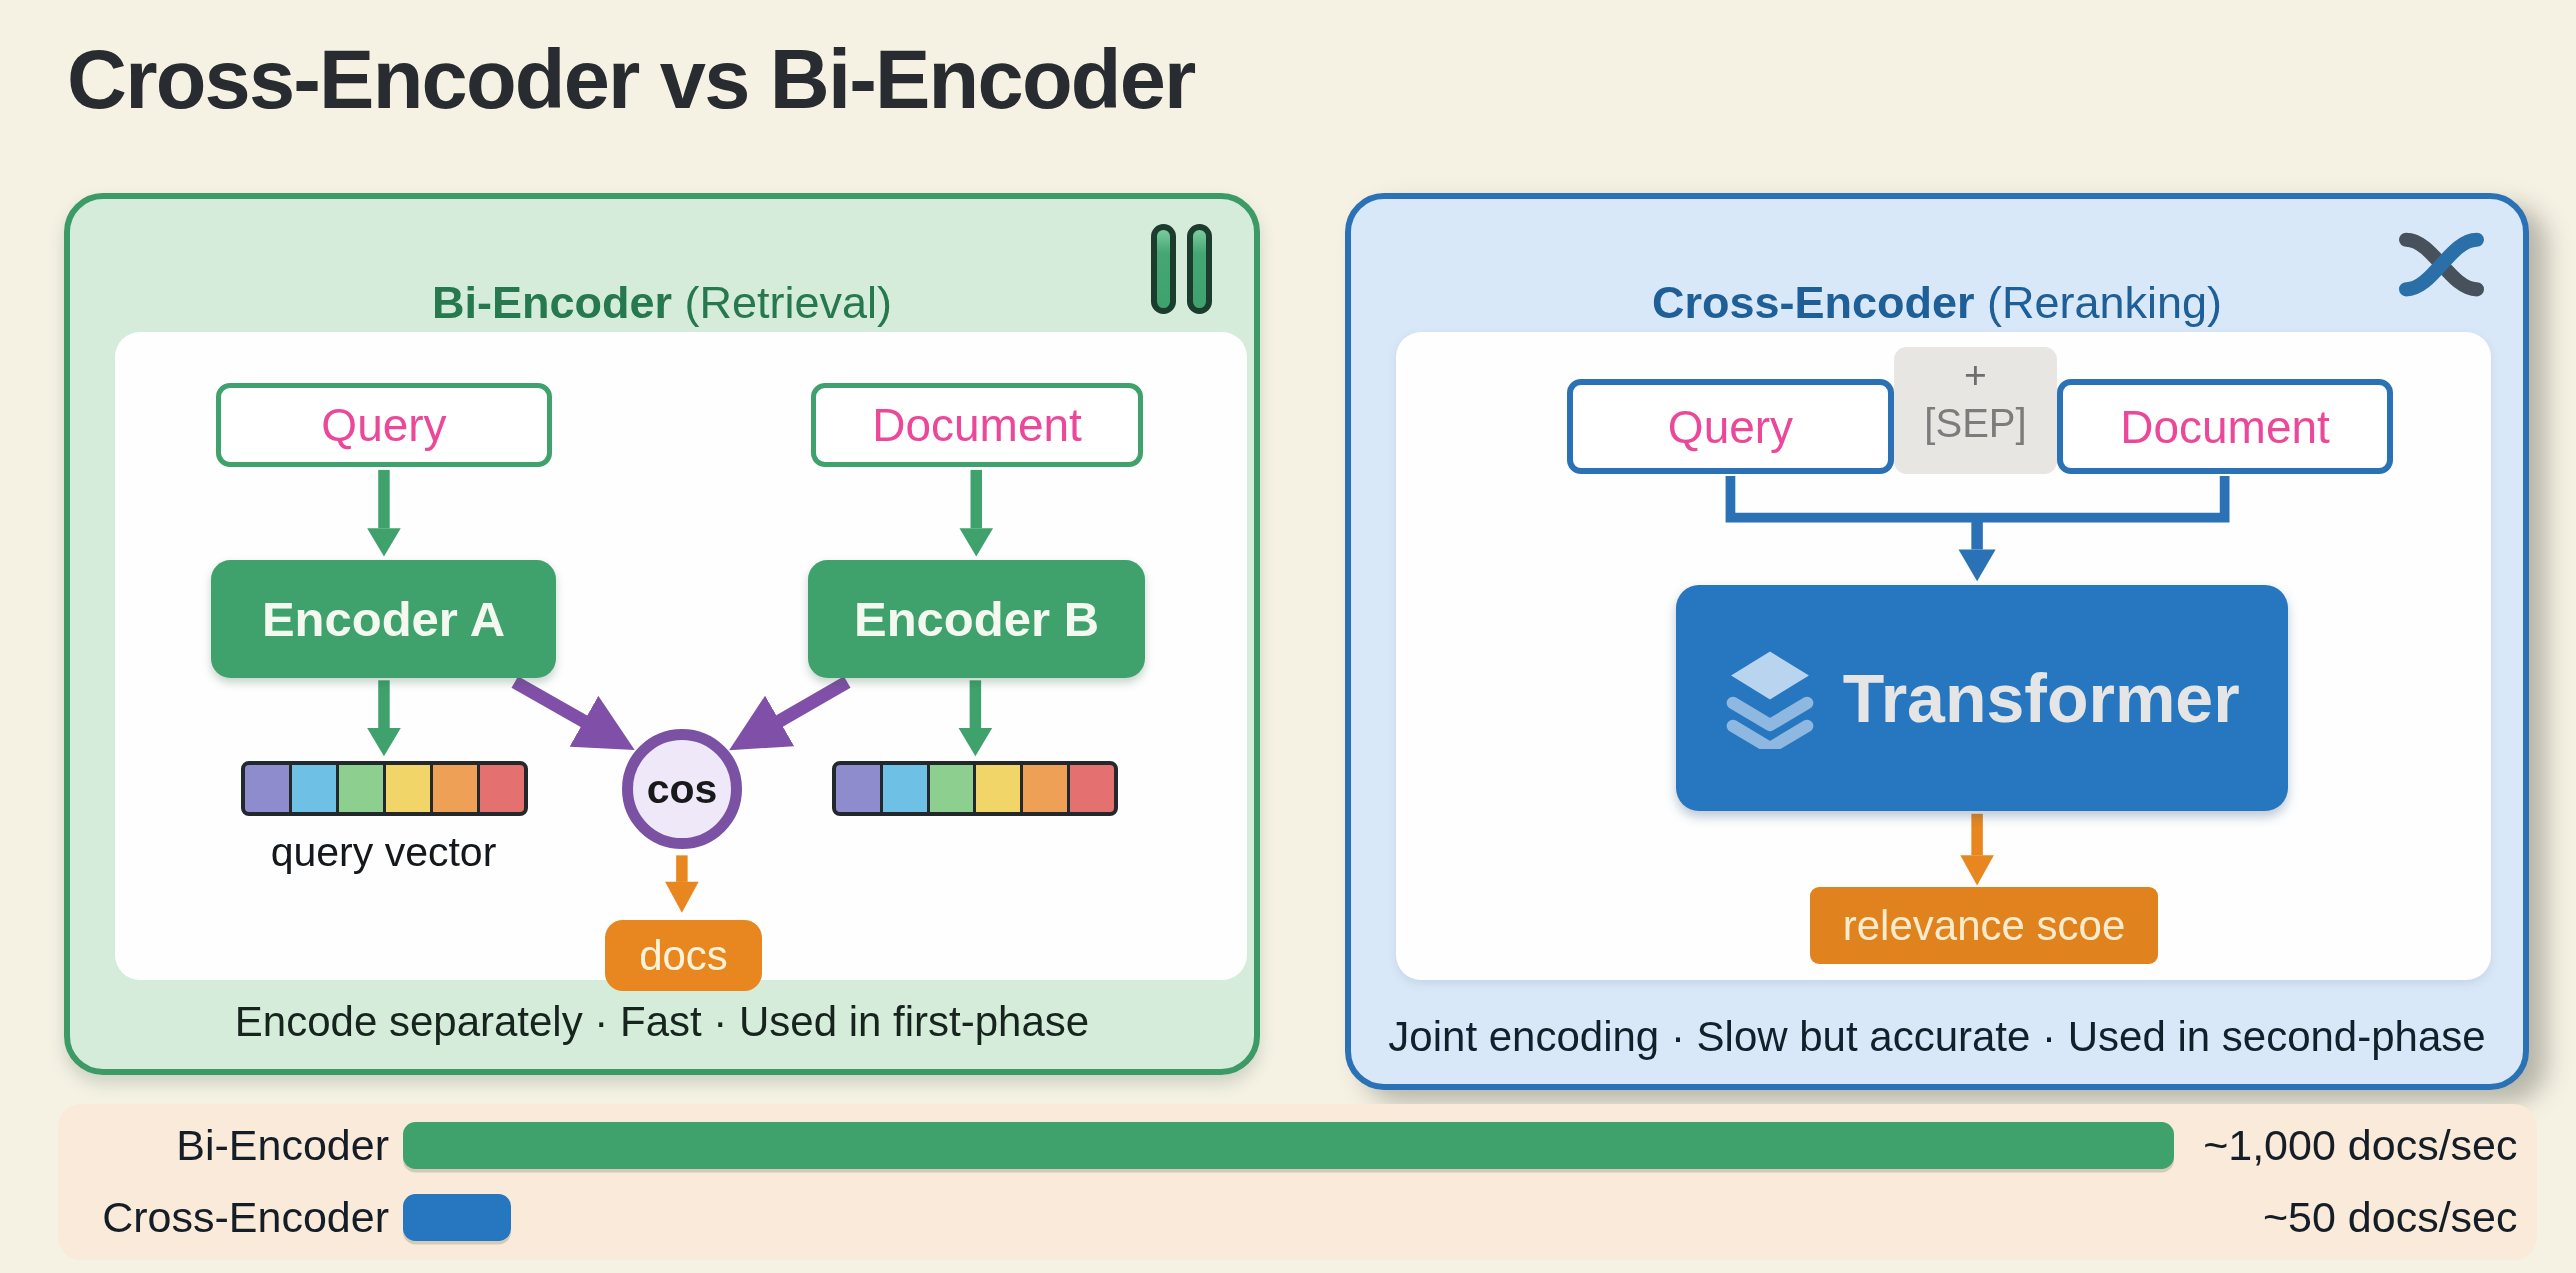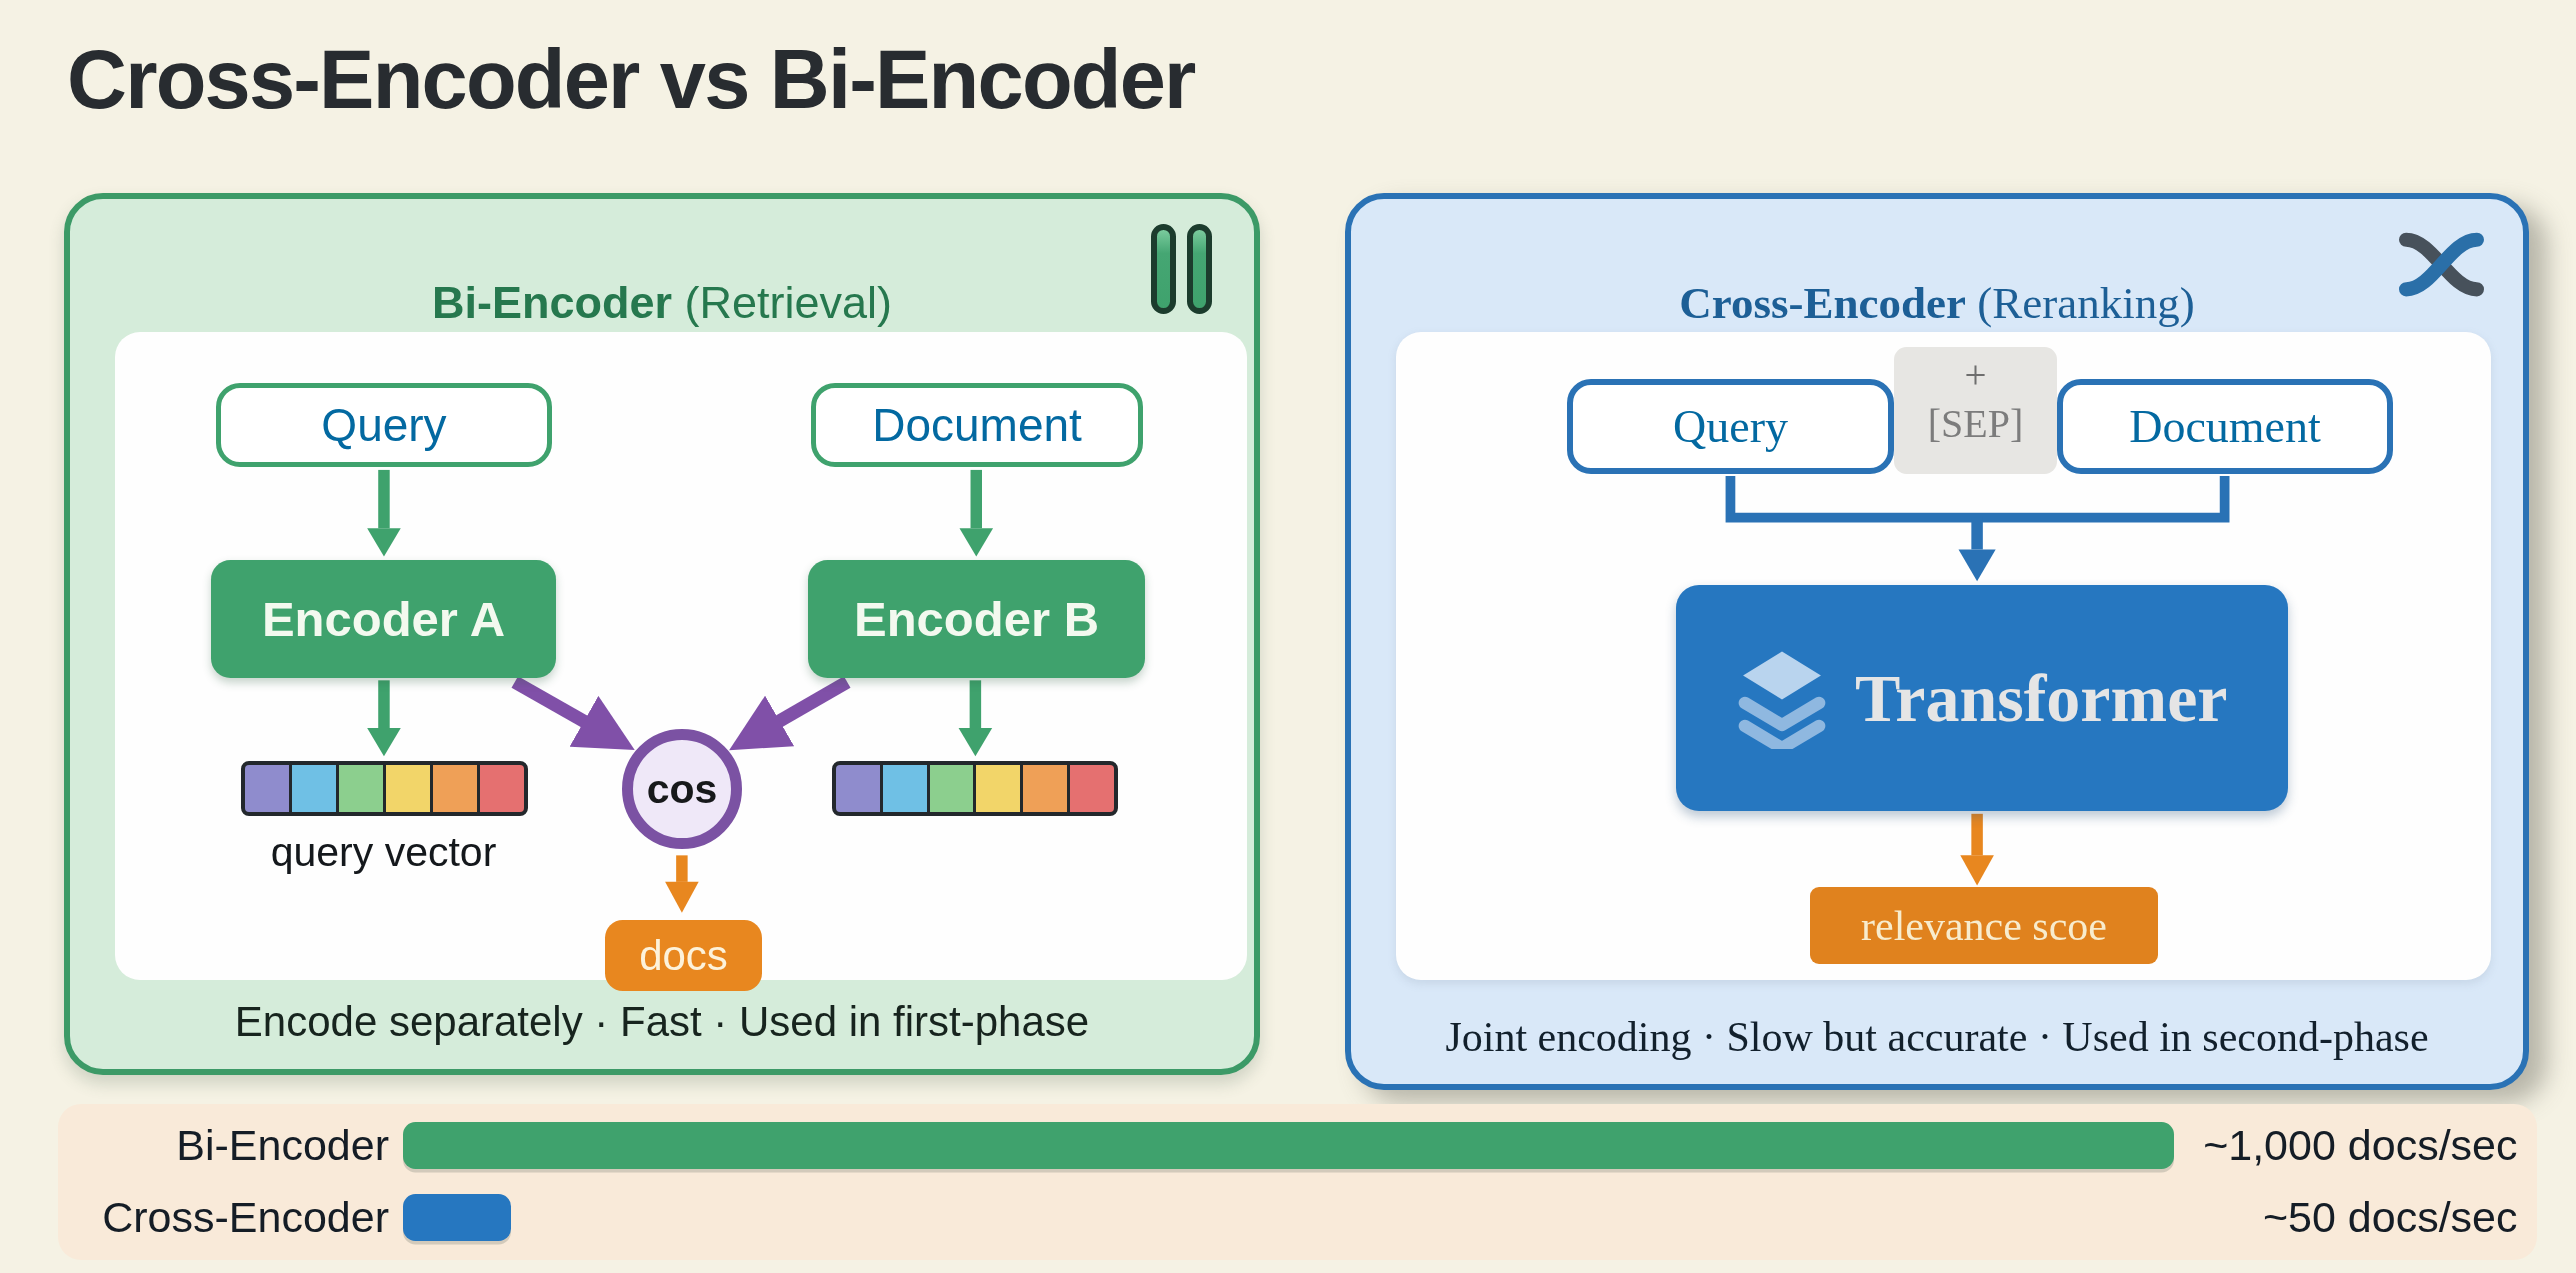--- a/index.html
+++ b/index.html
@@ -19,21 +19,20 @@
   .panel { position:absolute; top:193px; border-radius:39px; }
   .panel-bi {
     left:64px; width:1196px; height:882px;
     background:#d5ecda; border:6.2px solid #3c9a67;
     box-shadow:0 8.8px 16px rgba(60,90,70,0.20);
   }
   .panel-cross {
     left:1345px; width:1184px; height:897px;
     background:#d9e8f8; border:6.2px solid #2a72b5;
     box-shadow:17.7px 12.4px 23px rgba(110,110,100,0.45);
-    font-family:Liberation Serif, serif;
   }
   .panel-heading {
     position:absolute; left:0; top:39px; width:100%;
     text-align:center; font-size:45px; line-height:64px;margin-top:33px;
   }
   .panel-bi .panel-heading { color:#26784e; }
   .panel-cross .panel-heading { color:#1d5f96; }
   .panel-heading .hbold { font-weight:700; }
 
   .whitebox {
@@ -44,23 +43,23 @@
   .panel-cross .whitebox { width:1095px; height:648px; box-shadow:0 3.5px 8.8px rgba(120,140,160,0.18); }
 
   .panel-caption {
     position:absolute; left:0; bottom:23px; width:100%;
     text-align:center; font-size:42px; color:#17241e;
   }
   .panel-cross .panel-caption { color:#12202c; }
 
   
   .io-box {
-    position:absolute; background:#ffffff; border-radius:24px;
-    display:flex; align-items:center; justify-content:center;
-    font-size:46px; color:#0369a1;
+    position:absolute; background:#ffffff; border-radius:14px;
+    display:flex; align-items:center; justify-content:center;
+    font-size:46px; color:#ec4899;
   }
   .io-green { border:5.3px solid #3fa26d; }
   .io-blue  { border:6.2px solid #2a72b5; }
 
   .encoder-box {
     position:absolute; background:#3fa26d; border-radius:19.5px;
     display:flex; align-items:center; justify-content:center;
     font-size:49px; font-weight:700; color:#f3f9ef;
     box-shadow:0 4.4px 8.8px rgba(40,90,60,0.25);
   }

